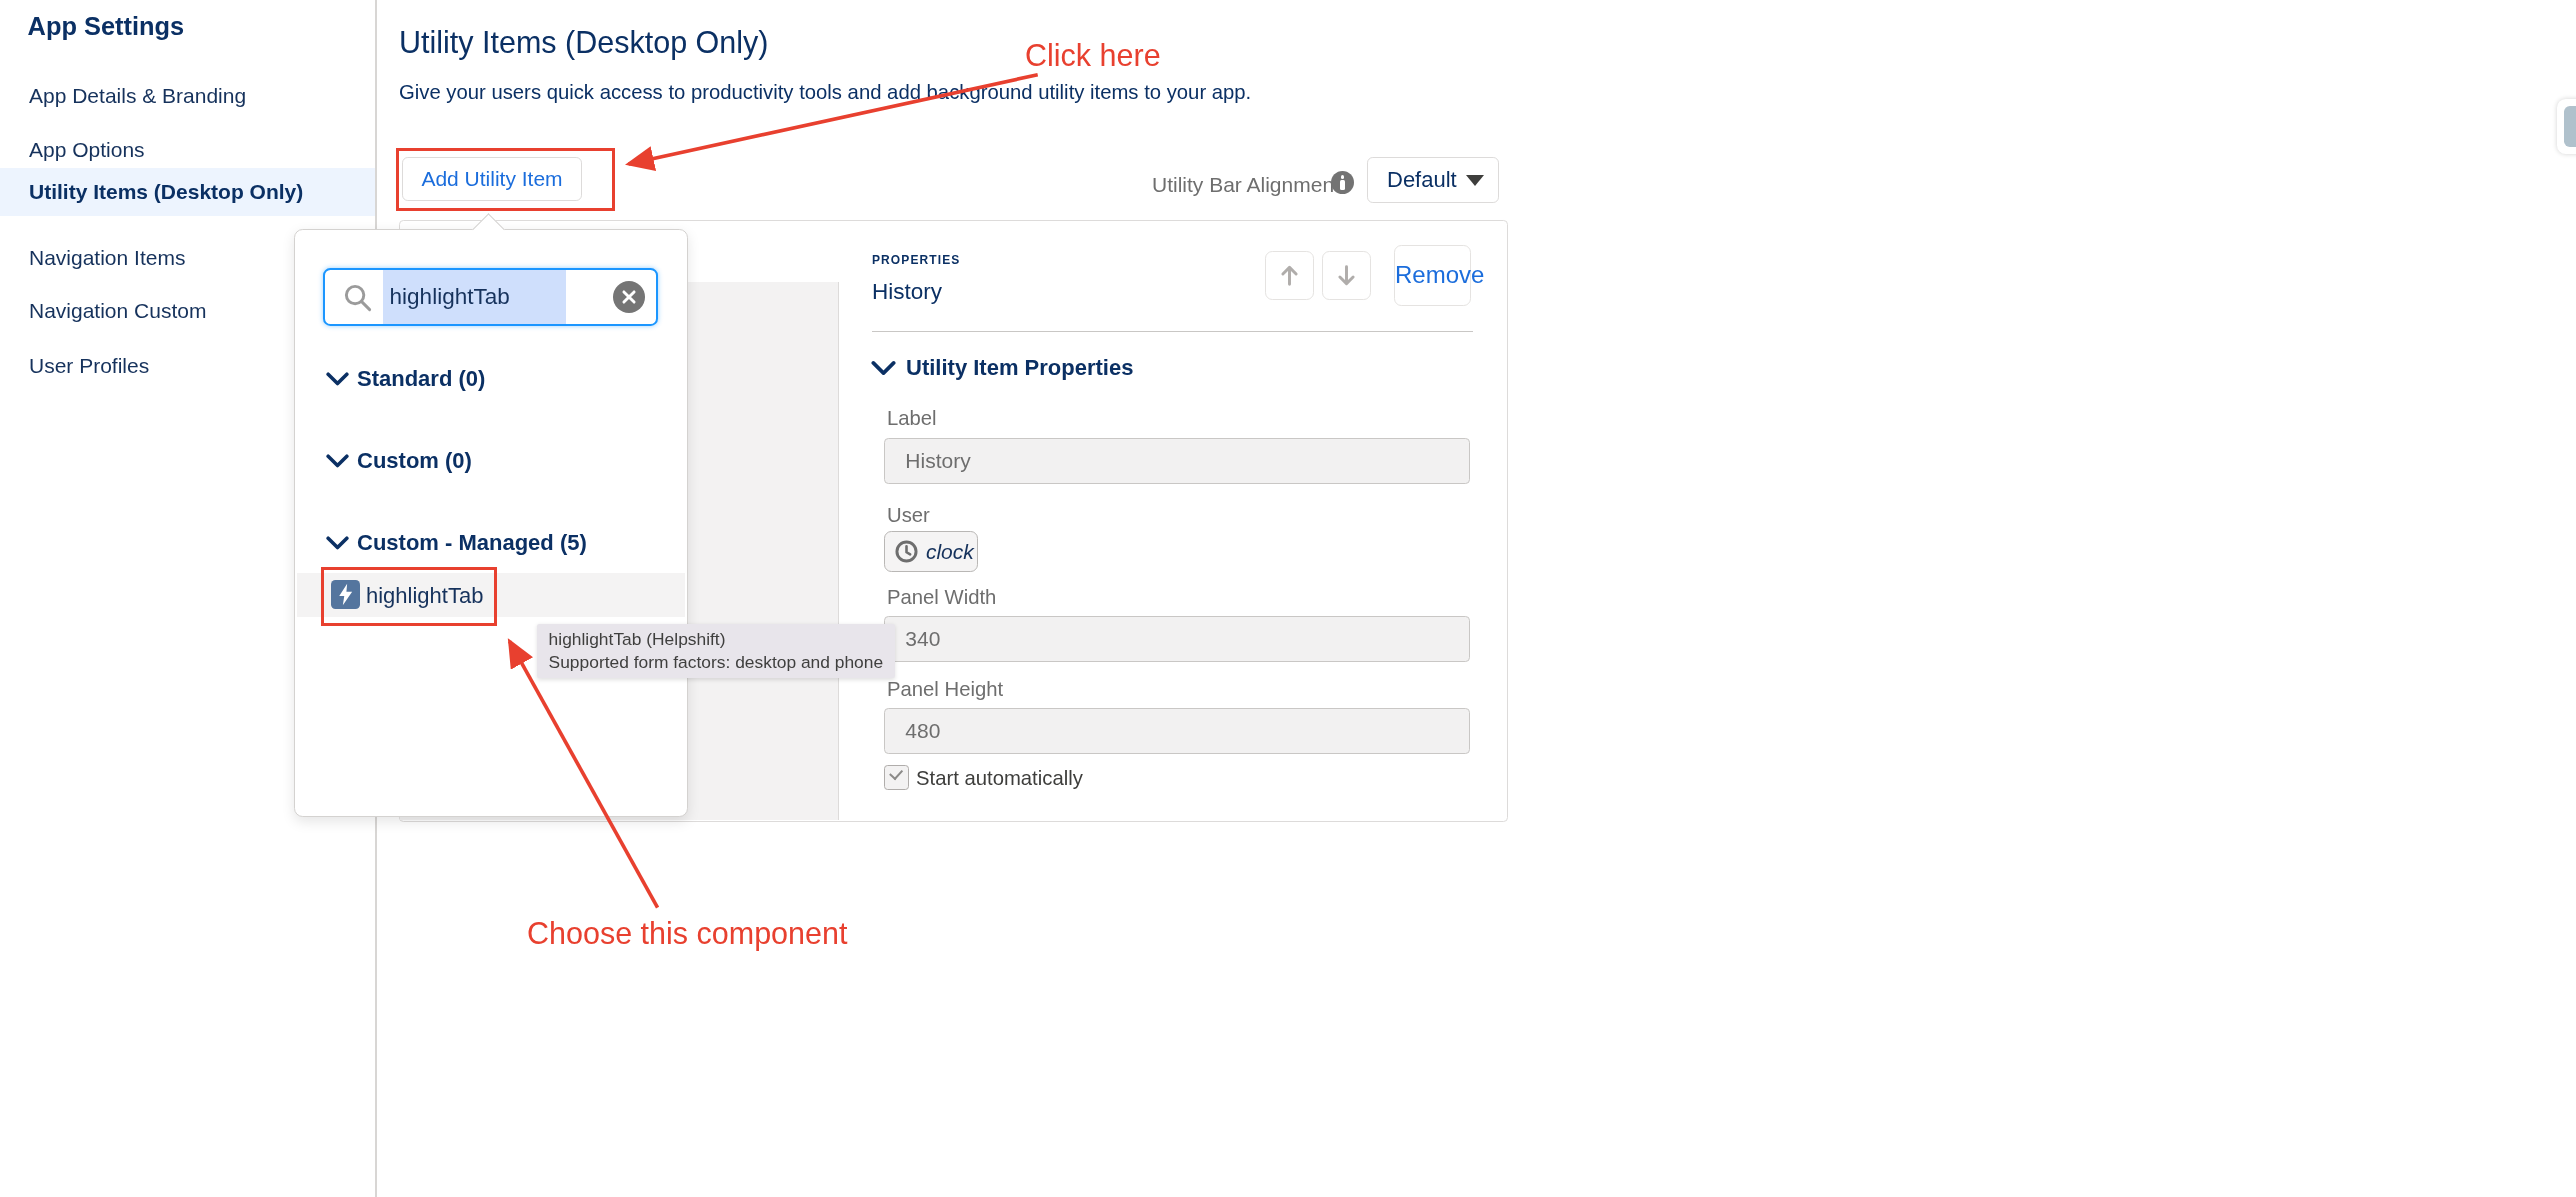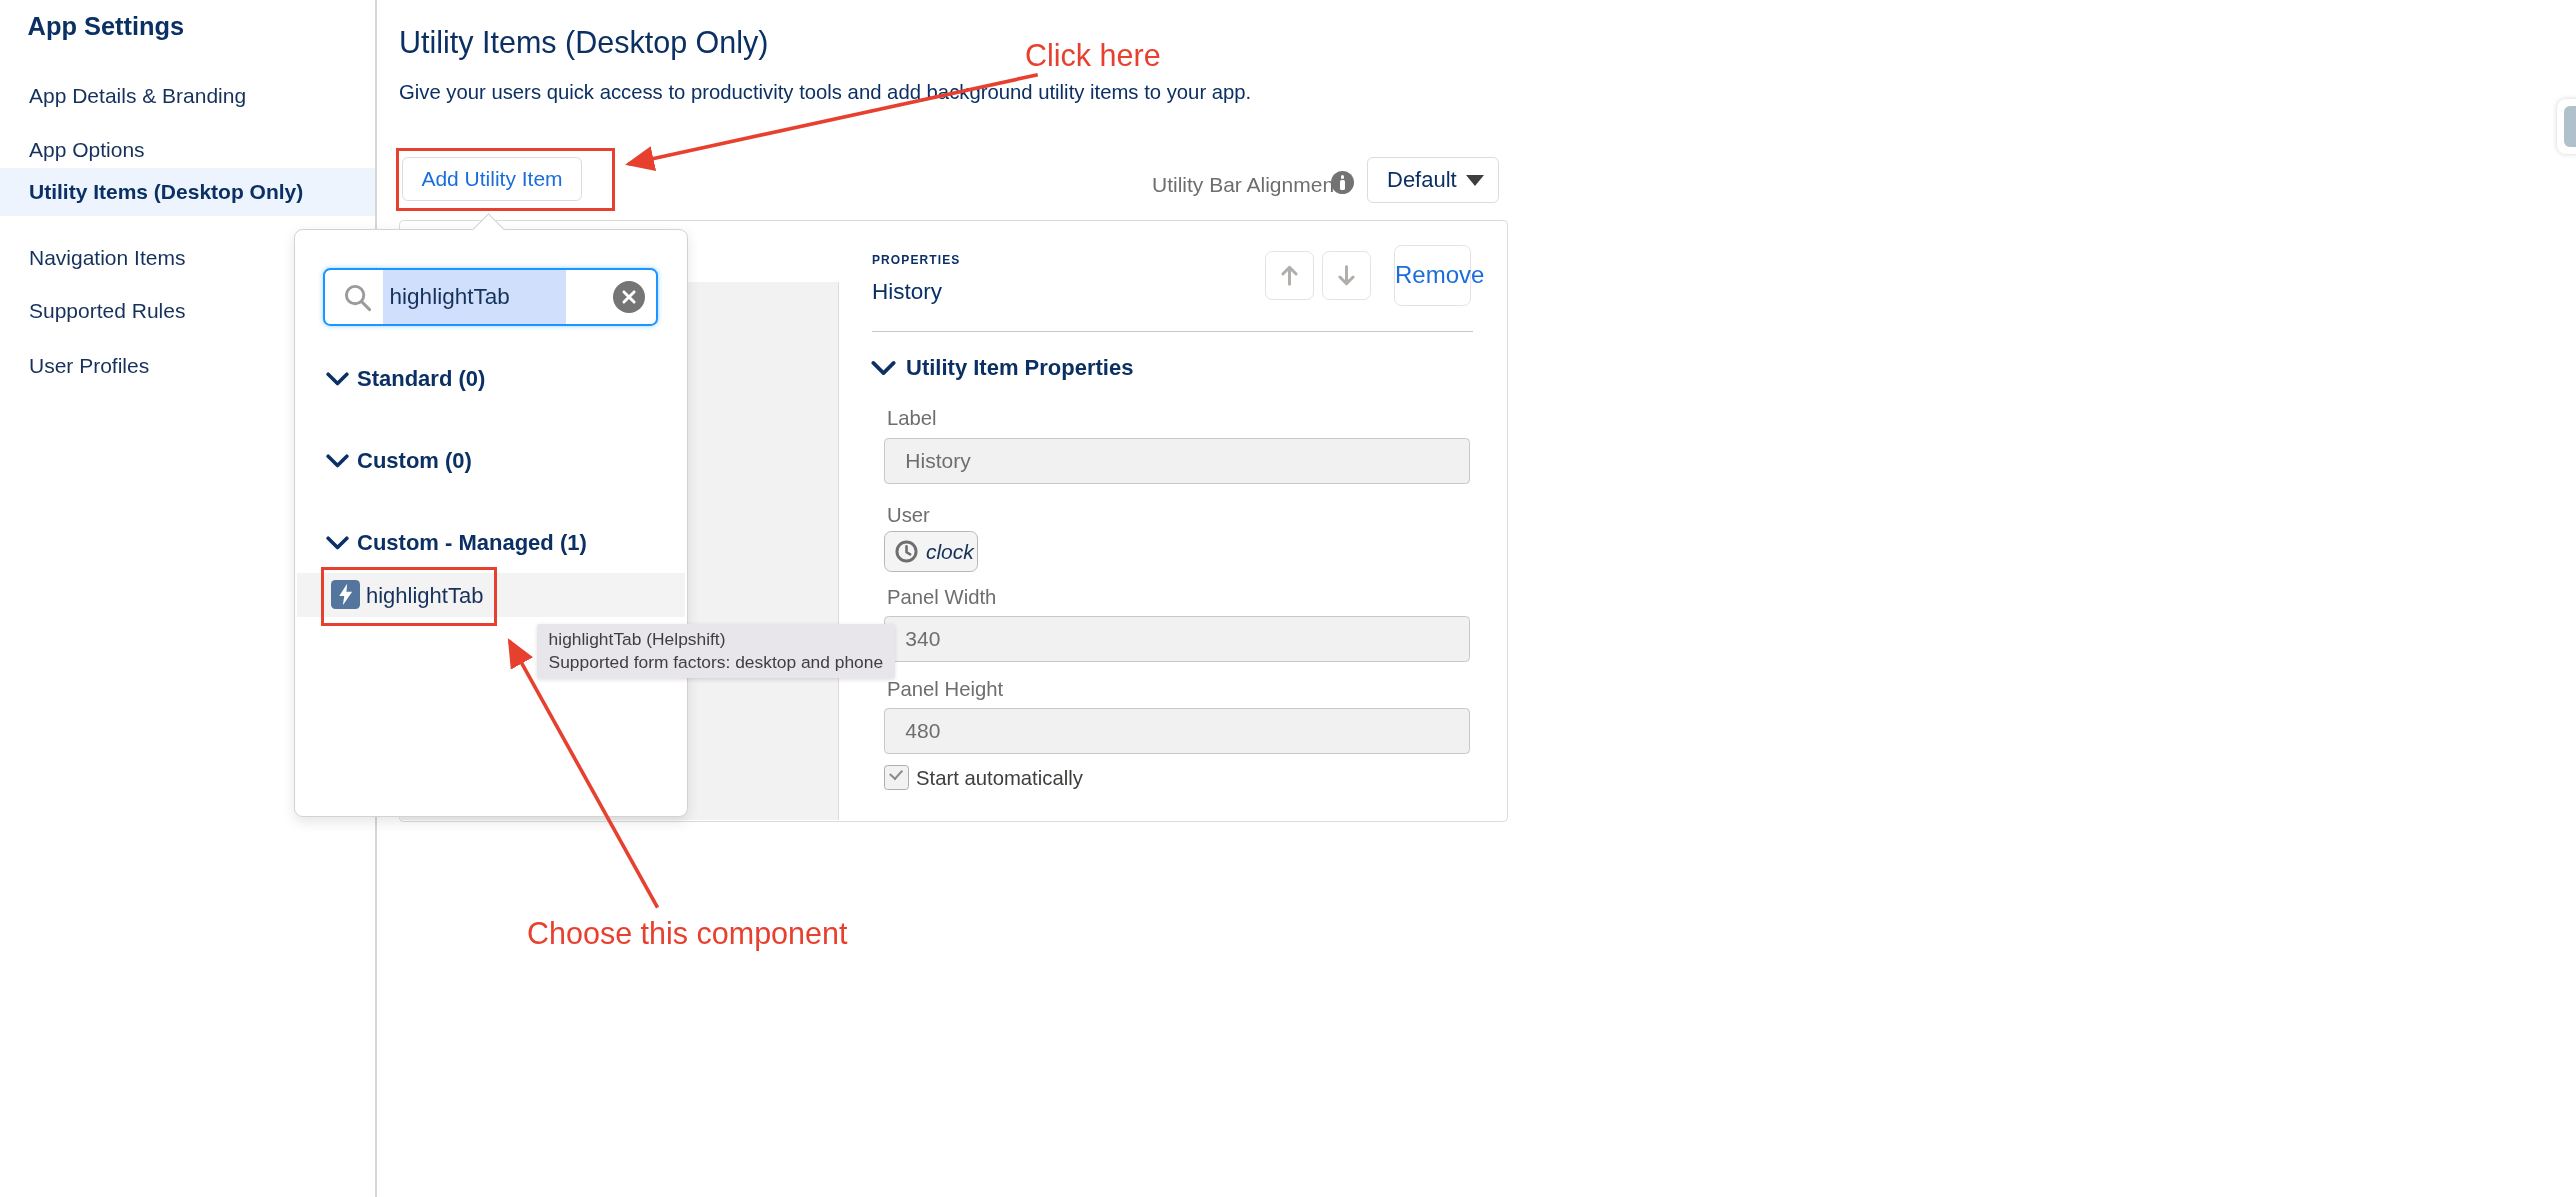--- a/index.html
+++ b/index.html
@@ -101,21 +101,21 @@
 </style>
 </head>
 <body>
 
 <div class="abs sidebar-heading">App Settings</div>
 <div class="abs nav-sel-band"></div>
 <div class="abs nav-item" style="top:72px">App Details &amp; Branding</div>
 <div class="abs nav-item" style="top:126px">App Options</div>
 <div class="abs nav-item selected" style="top:168px">Utility Items (Desktop Only)</div>
 <div class="abs nav-item" style="top:234px">Navigation Items</div>
-<div class="abs nav-item" style="top:287px">Supported Rules</div>
+<div class="abs nav-item" style="top:287px">Navigation Custom</div>
 <div class="abs nav-item" style="top:342px">User Profiles</div>
 <div class="abs v-divider"></div>
 
 <div class="abs page-title">Utility Items (Desktop Only)</div>
 <div class="abs page-desc">Give your users quick access to productivity tools and add background utility items to your app.</div>
 
 <div class="abs add-btn">Add Utility Item</div>
 
 <div class="abs uba-label">Utility Bar Alignment</div>
 <div class="abs info" style="left:1331px;top:171px"></div>
@@ -202,21 +202,21 @@
   <div class="sect-row" style="top:218px">
     <svg style="position:absolute;left:31px;top:5.8px" width="23" height="14.5" viewBox="0 0 32 20">
       <path d="M3 3 L16 16 L29 3" stroke="#0b3064" stroke-width="5" fill="none" stroke-linecap="round" stroke-linejoin="round"></path>
     </svg>
     <span class="lbl">Custom (0)</span>
   </div>
   <div class="sect-row" style="top:300px">
     <svg style="position:absolute;left:31px;top:5.8px" width="23" height="14.5" viewBox="0 0 32 20">
       <path d="M3 3 L16 16 L29 3" stroke="#0b3064" stroke-width="5" fill="none" stroke-linecap="round" stroke-linejoin="round"></path>
     </svg>
-    <span class="lbl">Custom - Managed (1)</span>
+    <span class="lbl">Custom - Managed (5)</span>
   </div>
 
   <div class="hover-band"></div>
   <div class="item-icon">
     <svg style="position:absolute;left:5.8px;top:2.9px" width="17.4" height="23" viewBox="0 0 24 32">
       <path d="M14 1 L3 18 H10 L8 31 L21 12 H13 Z" fill="#ffffff"></path>
     </svg>
   </div>
   <div class="item-label">highlightTab</div>
 </div>

